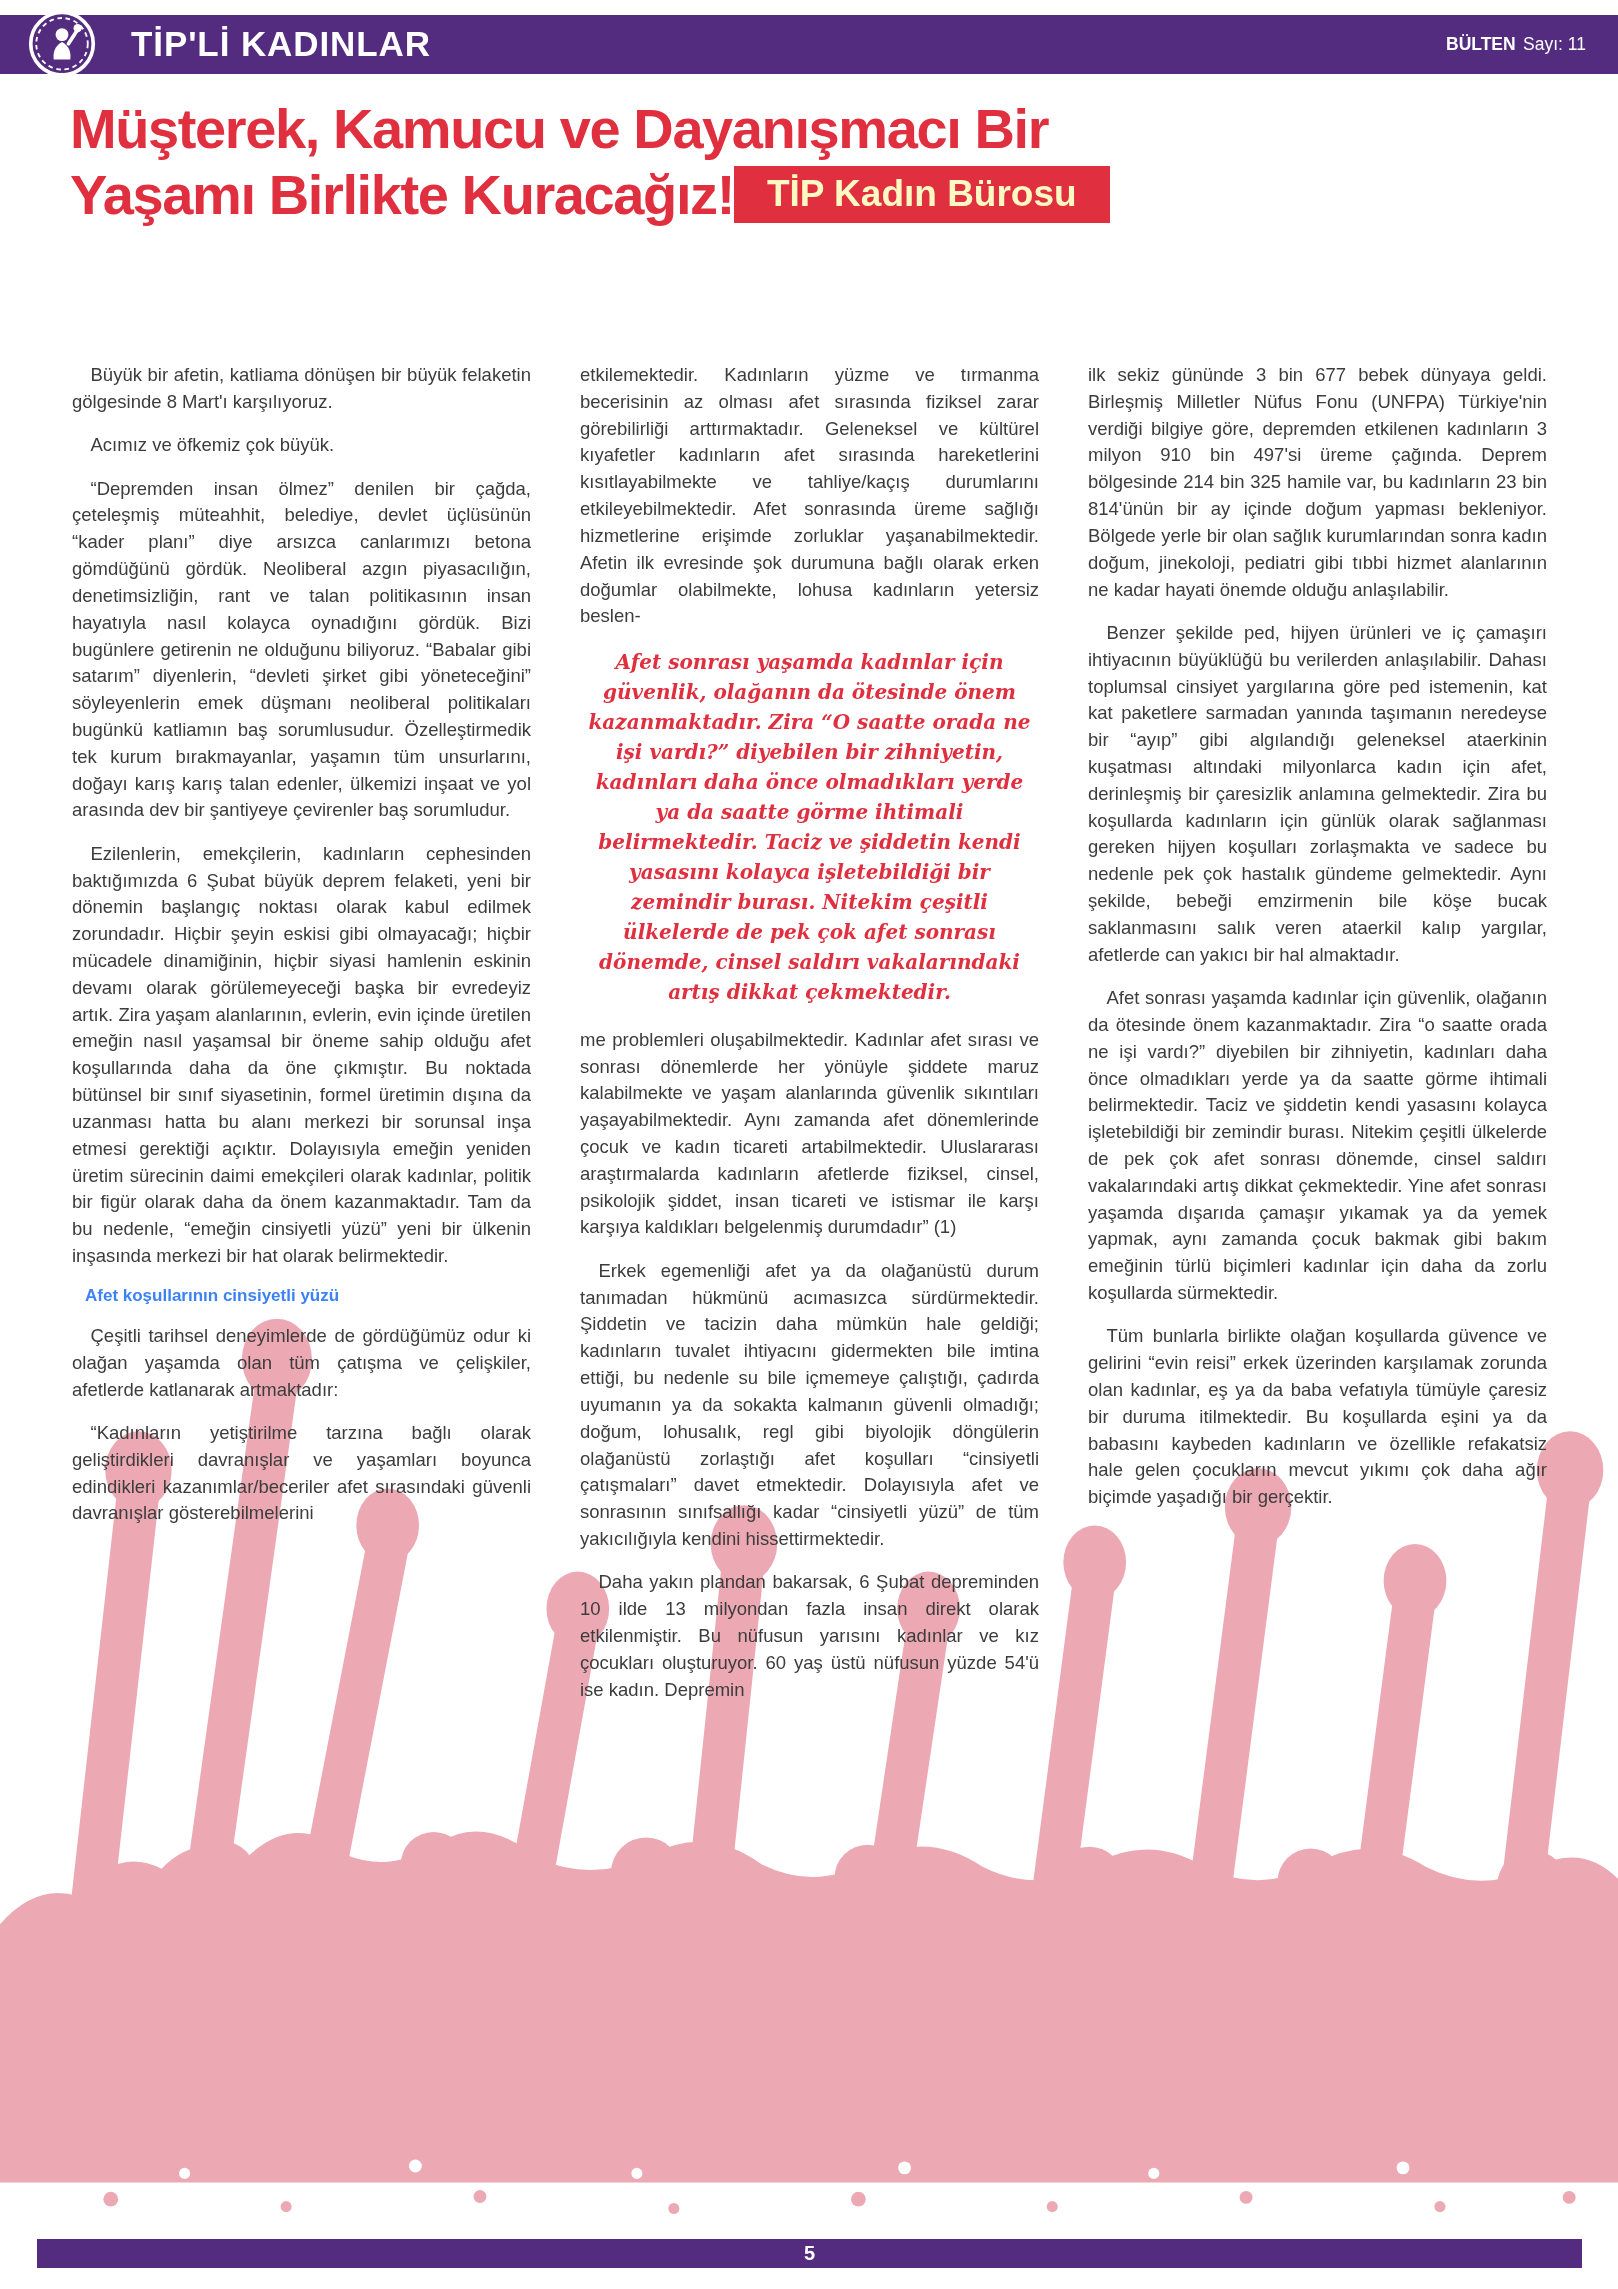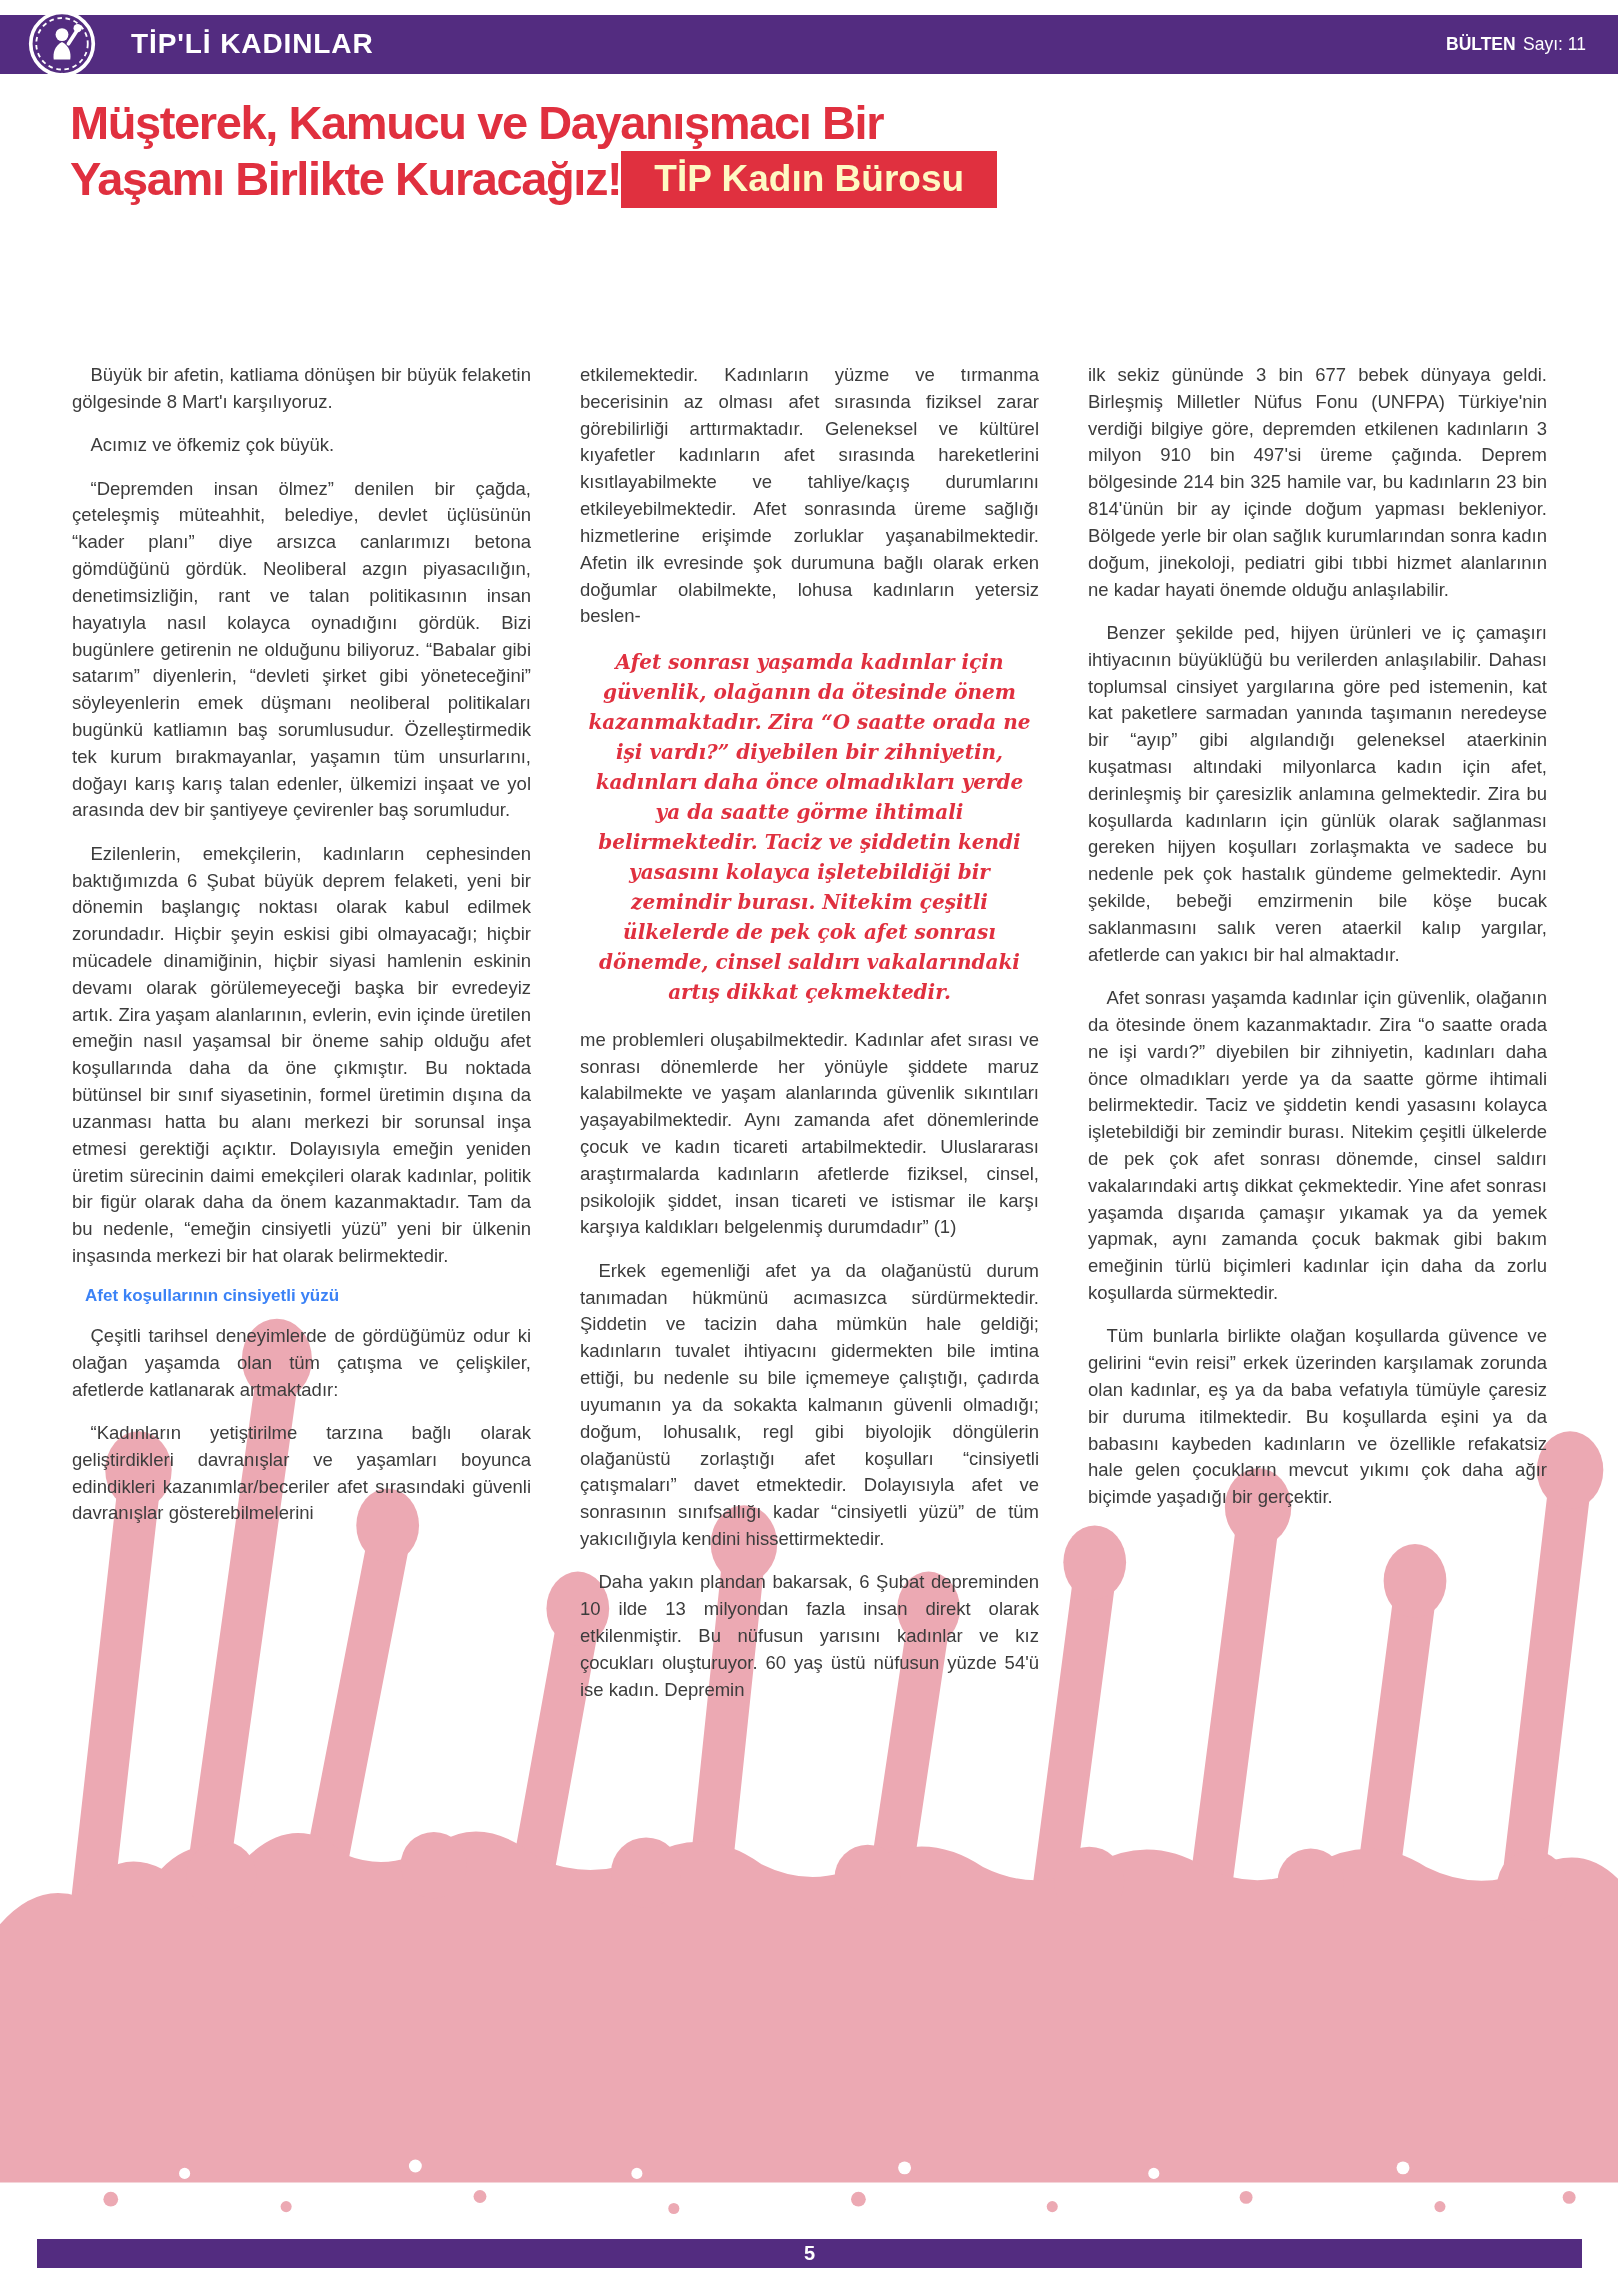--- a/index.html
+++ b/index.html
@@ -16,31 +16,31 @@
     font-family:"Liberation Sans","DejaVu Sans",sans-serif;color:var(--ink);
   }
   
   .topbar{
     position:absolute;top:14.8px;left:0;right:0;height:59px;
     background:var(--purple);display:flex;align-items:center;
   }
   .logo{position:absolute;left:24px;top:-7.4px;width:76px;height:92px;}
   .brand{
     position:absolute;left:131px;top:0;height:59px;display:flex;align-items:center;
-    color:#fff;font-weight:bold;font-size:28px;letter-spacing:0.9px;
+    color:#fff;font-weight:bold;font-size:35px;letter-spacing:0.9px;
   }
   .issue{
     position:absolute;right:33px;top:0;height:59px;display:flex;align-items:center;gap:7.4px;
     color:#fff;font-size:17.5px;text-align:right;
   }
   .issue .b{font-weight:bold;}
   
   .headline{position:absolute;left:70px;top:96px;right:70px;z-index:3;}
   .hl-line{
-    color:var(--red);font-weight:bold;font-size:47px;line-height:1.17;
+    color:var(--red);font-weight:bold;font-size:56px;line-height:1.17;
     letter-spacing:-1.4px;white-space:nowrap;
   }
   .hl-row2{display:flex;align-items:center;}
   .byline-box{
     background:var(--red);color:#fef9c3;font-weight:bold;font-size:37px;
     padding:8.3px 33px;letter-spacing:0;white-space:nowrap;line-height:1.1;
   }
   
   .cols{
     position:absolute;left:72px;right:72px;top:362px;z-index:2;

